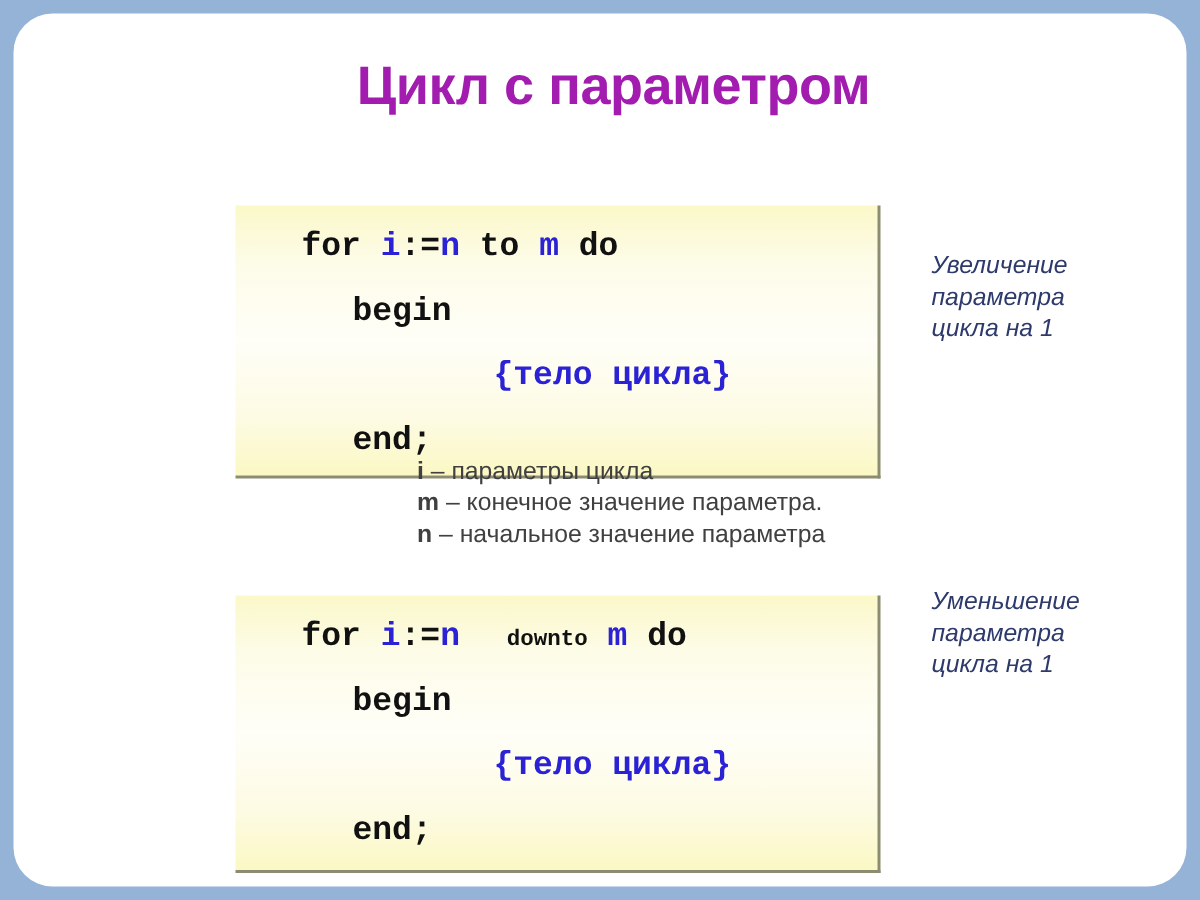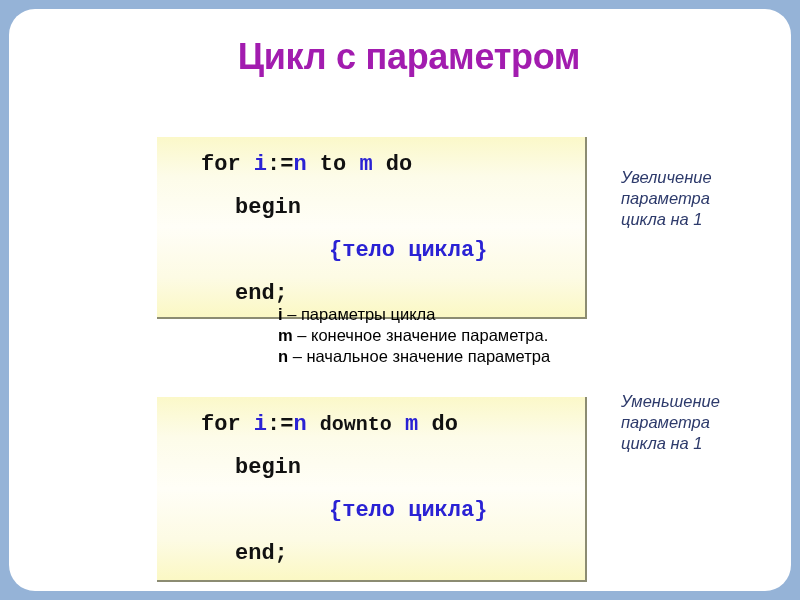--- a/index.html
+++ b/index.html
@@ -71,42 +71,42 @@
   .code-line {
     font-family: "Liberation Mono", "DejaVu Sans Mono", monospace;
     font-weight: bold;
     font-size: 22px;
     color: #111111;
     white-space: pre;
     line-height: 1;
     text-align: center;
   }
   .blue { color: #2a22d4; }
-  .small-kw { font-size: 20px; }
+  .small-kw { font-size: 15px; margin-left: 18px; }
 
   
   #b1-l1 { position:absolute; left: 44px; top: 17px; }
   #b1-l2 { position:absolute; left: 78px; top: 60px; }
   #b1-l3 { position:absolute; left: 172px; top: 103px; }
   #b1-l4 { position:absolute; left: 78px; top: 146px; }
 
   
   #b2-l1 { position:absolute; left: 44px; top: 17px; }
   #b2-l2 { position:absolute; left: 78px; top: 60px; }
   #b2-l3 { position:absolute; left: 172px; top: 103px; }
   #b2-l4 { position:absolute; left: 78px; top: 146px; }
 
   
   #legend {
     position: absolute;
     left: 269px;
     top: 295px;
     font-family: "Liberation Sans", sans-serif;
     font-size: 16.5px;
-    color: #000000;
+    color: #404040;
     line-height: 21px;
   }
   #legend .lg-row { white-space: nowrap; }
   #legend b { font-weight: bold; }
 
   
   .note {
     position: absolute;
     left: 612px;
     width: 170px;

